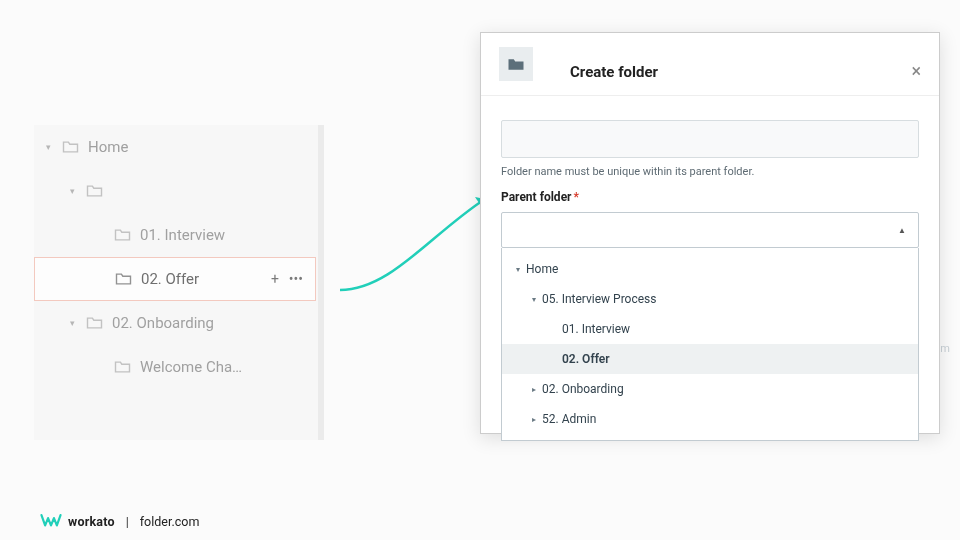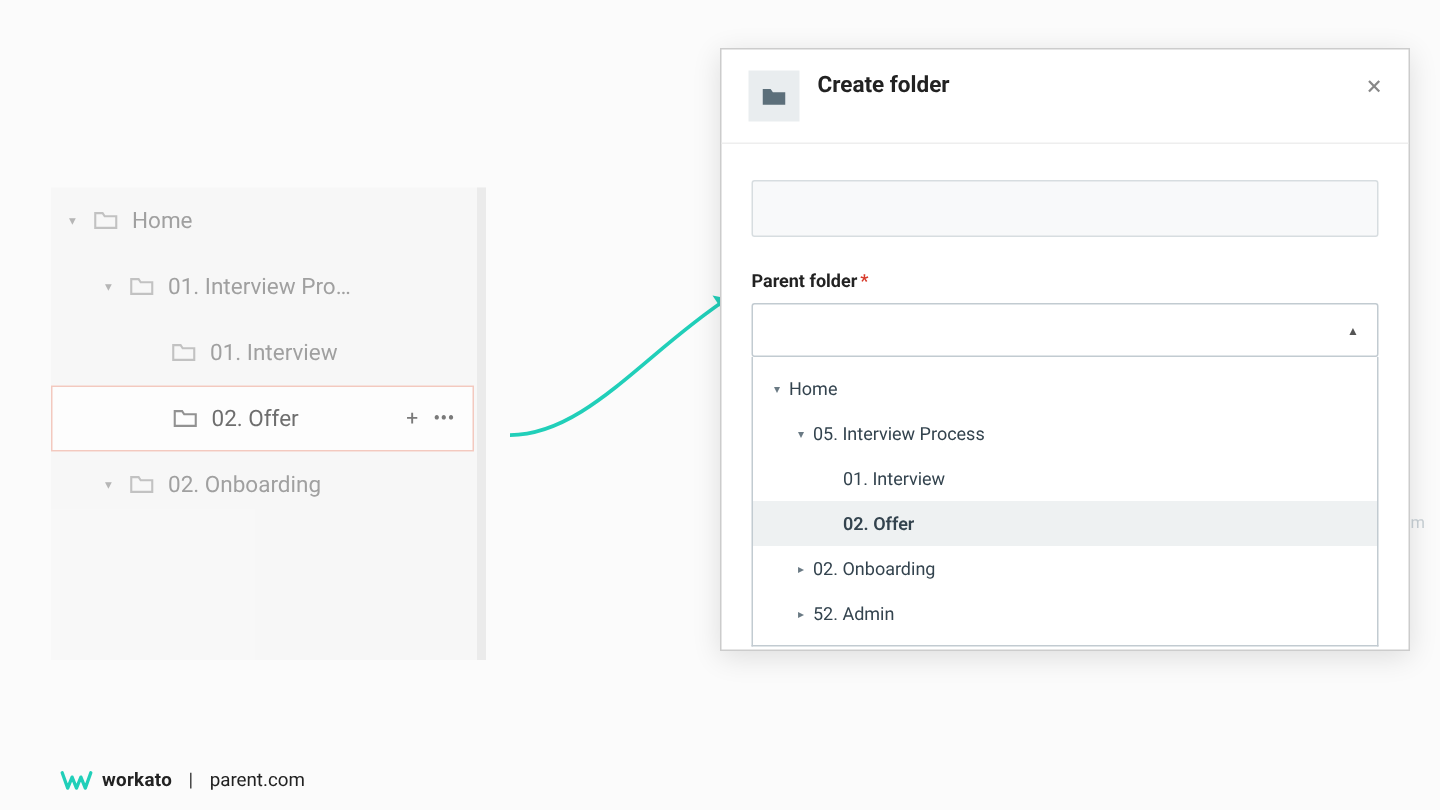--- a/index.html
+++ b/index.html
@@ -89,23 +89,24 @@
   }
   .modal-dark .pill {
     position: absolute;
     left: 10px;
     width: 8px; height: 8px;
     background: #5a6a74;
     border-radius: 2px;
   }
   .modal-hd {
     display: flex;
-    align-items: flex-start;
+    align-items: flex-end;
     padding: 14px 18px;
     border-bottom: 1px solid #eee;
+    gap: 25px;
   }
   .modal-hd .iconbox {
     width: 34px; height: 34px;
     background: #e9edef;
     display: flex; align-items: center; justify-content: center;
     margin-right: 12px;
   }
   .modal-hd .title { font-weight: 700; font-size: 15px; color:#222; }
   .modal-hd .close {
     margin-left: auto;
@@ -124,21 +125,21 @@
     margin-top: 8px;
     padding: 0 10px;
     border-radius: 2px;
   }
   .hint {
     font-size: 11px;
     color: #5e6b73;
     margin-top: 7px;
   }
   .sel-wrap {
-    margin-top: 22px;
+    margin-top: 12px;
     position: relative;
   }
   .select-box {
     width: 100%;
     height: 36px;
     border: 1px solid #c2cbd1;
     border-radius: 2px;
     display: flex;
     align-items: center;
     padding: 0 12px;
@@ -178,20 +179,21 @@
     left: 0; right: 0; bottom: 0;
     height: 38px;
     display: flex;
     align-items: center;
     padding: 0 40px;
     font-size: 12.5px;
     color: #222;
   }
   .footer .brand {
     display: flex;
+    align-items: center;
     gap: 6px;
   }
   .footer .brand svg { display:block; }
   .footer .brandname { font-weight: 700; letter-spacing: 0.2px; }
   .footer .sep { margin: 0 5px; color:#333; }
   .footer .right { margin-left: auto; }
 
   svg.folder-shape { width: 17px; height: 14px; }
 </style>
 </head>
@@ -207,21 +209,20 @@
     </span>
     <span>Home</span>
   </div>
   <div class="tree-row ind1">
     <span class="chev">▾</span>
     <span class="folder-ico">
       <svg class="folder-shape" viewBox="0 0 24 20">
           <path d="M2 3h7l2 3h11v11H2z" fill="none" stroke="currentColor" stroke-width="2"></path>
         </svg>
     </span>
-    <span>01. Interview Pro…</span>
   </div>
   <div class="tree-row ind2">
     <span class="chev"></span>
     <span class="folder-ico">
       <svg class="folder-shape" viewBox="0 0 24 20">
           <path d="M2 3h7l2 3h11v11H2z" fill="none" stroke="currentColor" stroke-width="2"></path>
         </svg>
     </span>
     <span>01. Interview</span>
   </div>
@@ -239,20 +240,29 @@
     </span>
   </div>
   <div class="tree-row ind1">
     <span class="chev">▾</span>
     <span class="folder-ico">
       <svg class="folder-shape" viewBox="0 0 24 20">
           <path d="M2 3h7l2 3h11v11H2z" fill="none" stroke="currentColor" stroke-width="2"></path>
         </svg>
     </span>
     <span>02. Onboarding</span>
+  </div>
+  <div class="tree-row ind2">
+    <span class="chev"></span>
+    <span class="folder-ico">
+      <svg class="folder-shape" viewBox="0 0 24 20">
+          <path d="M2 3h7l2 3h11v11H2z" fill="none" stroke="currentColor" stroke-width="2"></path>
+        </svg>
+    </span>
+    <span>Welcome Cha…</span>
   </div>
 </div>
 
 <svg class="arrow-svg" width="170" height="140">
   <path d="M10 115 C 60 115, 100 60, 155 24" stroke="#21cfb9" stroke-width="2.5" fill="none"></path>
   <path d="M155 24 l-10 -2 l6 9 z" fill="#21cfb9"></path>
 </svg>
 
 <div class="modal-dark">
   <span class="pill" style="top:14px"></span>
@@ -265,20 +275,21 @@
       <svg width="18" height="15" viewBox="0 0 24 20">
         <path d="M2 3h7l2 3h11v11H2z" fill="#5c6f7a"></path>
       </svg>
     </div>
     <div class="title">Create folder</div>
     <div class="close">×</div>
   </div>
 
   <div class="modal-body">
     <input class="text-input" type="text" value="" style="">
+    <div class="hint">Folder name must be unique within its parent folder.</div>
 
     <div class="sel-wrap">
       <div class="fld-label">
         <span>Parent folder</span><span class="req">*</span>
       </div>
       <div class="select-box">
         <span></span>
         <span class="caret">▲</span>
       </div>
 
@@ -312,15 +323,15 @@
   </div>
 </div>
 
 <div class="footer">
   <div class="brand">
     <svg width="22" height="16" viewBox="0 0 30 20">
       <path d="M2 2 L7 16 L11 6 L15 16 L19 6 L23 16 L28 2" fill="none" stroke="#21cfb9" stroke-width="3" stroke-linecap="round" stroke-linejoin="round"></path>
     </svg>
     <span class="brandname">workato</span>
     <span class="sep">|</span>
-    <span>parent.com</span>
+    <span>folder.com</span>
   </div>
 </div>
 
 </body></html>

